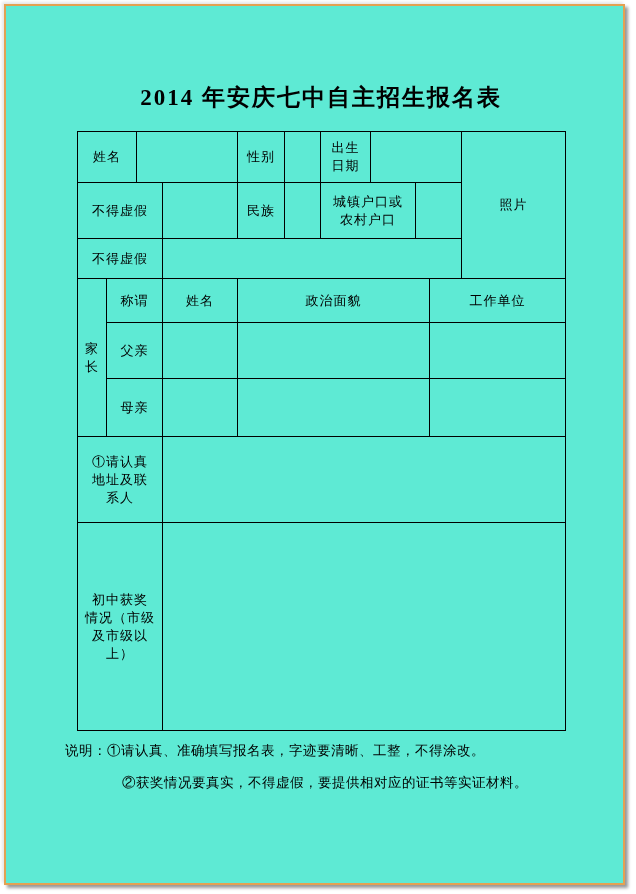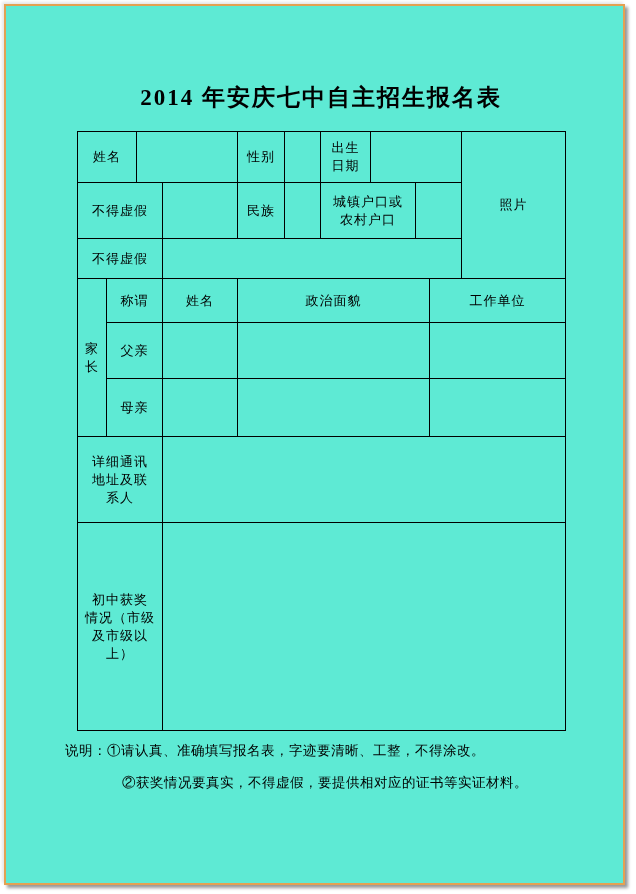--- a/index.html
+++ b/index.html
@@ -118,21 +118,21 @@
       <td colspan="5"></td>
       <td colspan="2"></td>
     </tr>
     <tr style="height:58px">
       <td colspan="2">母亲</td>
       <td></td>
       <td colspan="5"></td>
       <td colspan="2"></td>
     </tr>
     <tr style="height:86px">
-      <td colspan="3" class="pre">详细通讯
+      <td colspan="3" class="pre">①请认真
 地址及联
 系人</td>
       <td colspan="8"></td>
     </tr>
     <tr style="height:208px">
       <td colspan="3" class="pre">初中获奖
 情况（市级
 及市级以
 上）</td>
       <td colspan="8"></td>

